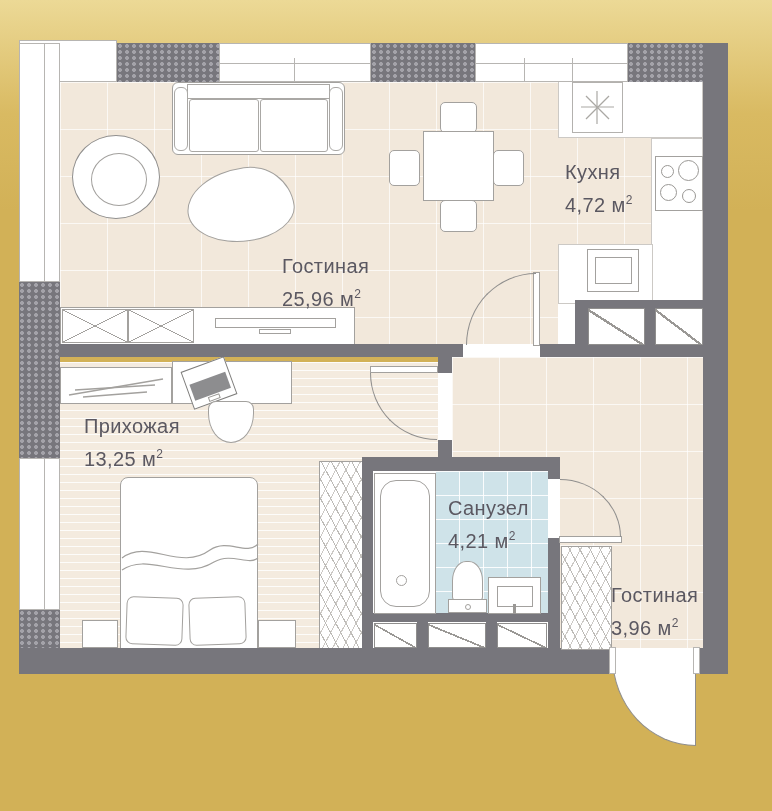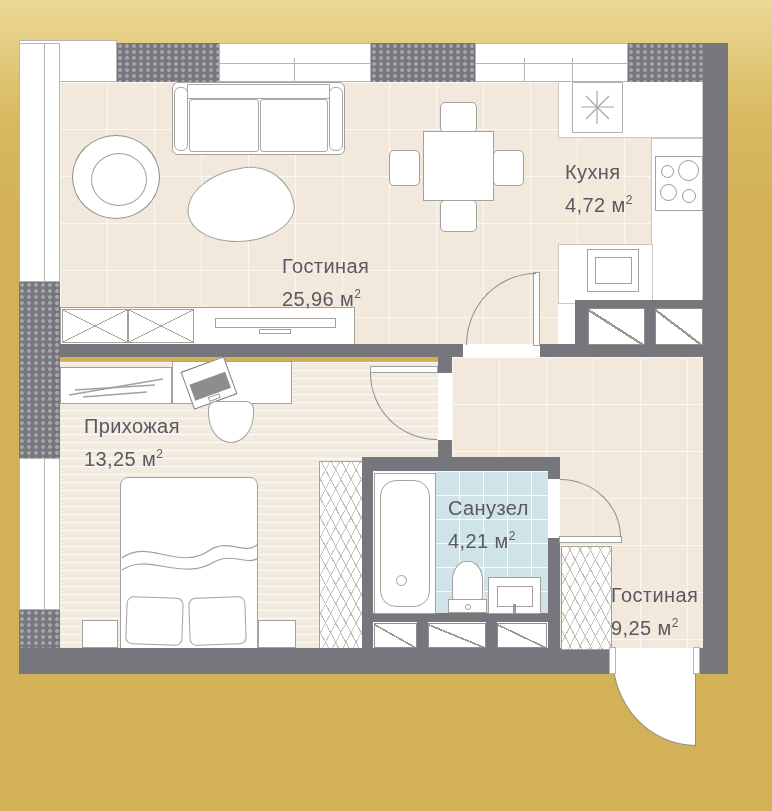--- a/index.html
+++ b/index.html
@@ -240,16 +240,16 @@
   <div class="lbl" style="left:84px;top:412px;">
     <div>Прихожая</div>
     <div><span>13,25 м</span><sup>2</sup></div>
   </div>
   <div class="lbl" style="left:448px;top:494px;">
     <div>Санузел</div>
     <div><span>4,21 м</span><sup>2</sup></div>
   </div>
   <div class="lbl" style="left:611px;top:581px;">
     <div>Гостиная</div>
-    <div><span>9,25 м</span><sup>2</sup></div>
+    <div><span>3,96 м</span><sup>2</sup></div>
   </div>
 
 </div>
 
 </body></html>

